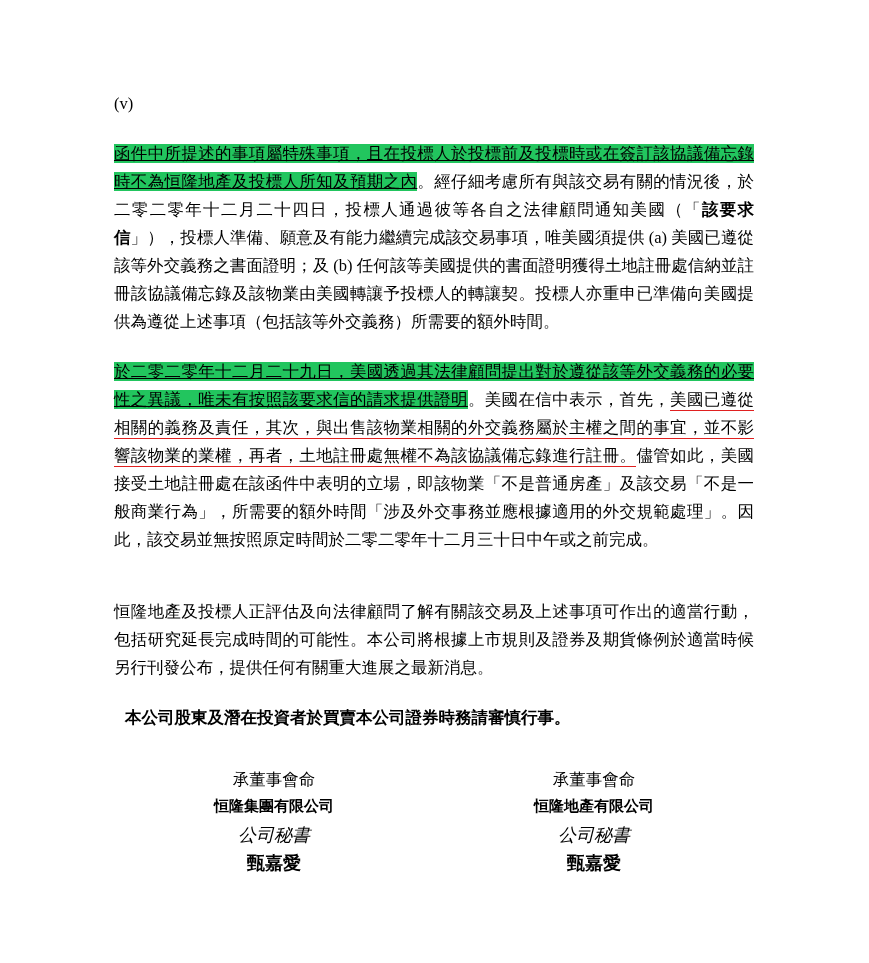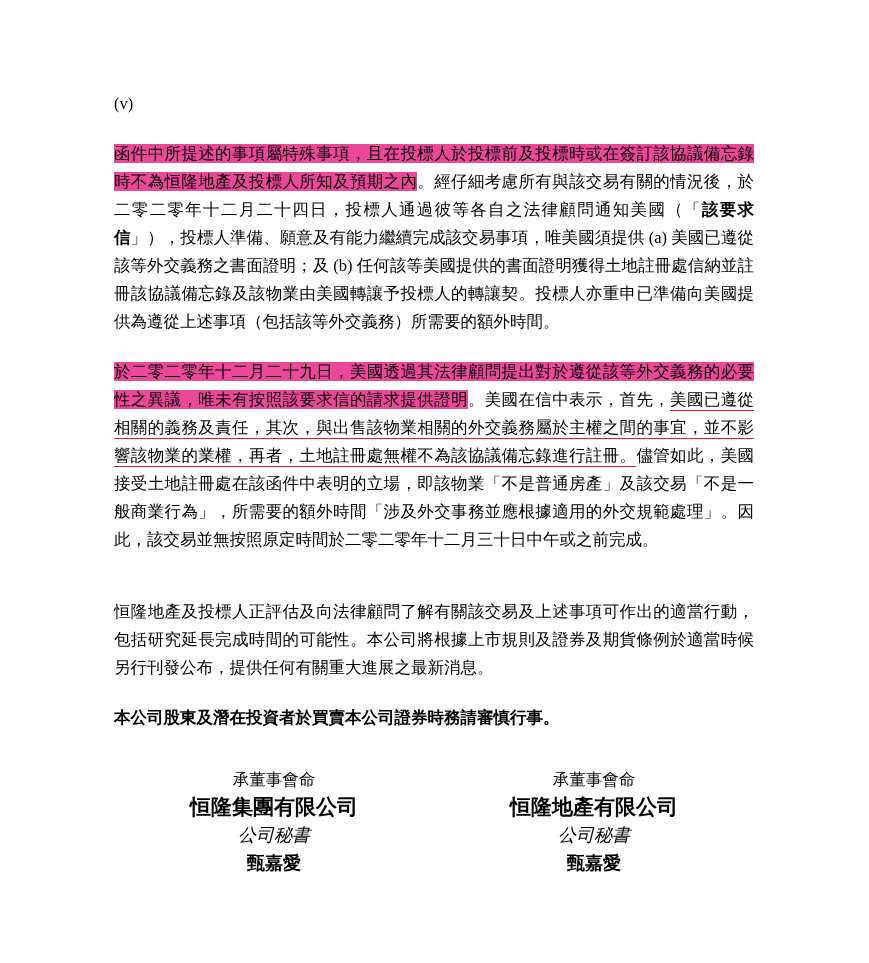--- a/index.html
+++ b/index.html
@@ -48,51 +48,54 @@
   }
   .clause-body {
     flex: 1 1 auto;
     font-size: 16.5px;
     line-height: 28px;
     text-align: justify;
     text-justify: inter-ideograph;
   }
 
   .hl {
-    background: #ec4899;
+    background: #22c55e;
+    text-decoration: underline;
   }
   .ul-red {
     border-bottom: 1.6px solid #e02020;
     padding-bottom: 1px;
   }
   .bold { font-weight: bold; }
 
   .notice-bold {
     font-size: 16.5px;
     line-height: 28px;
     font-weight: bold;
+    margin-left: 11px;
   }
 
   
   .sig-block {
     display: flex;
     margin-top: 34px;
   }
   .sig-col {
     flex: 1 1 50%;
     text-align: center;
   }
   .sig-line {
     font-size: 16.5px;
     line-height: 27px;
   }
   .sig-company {
-    font-size: 21px;
+    font-size: 15px;
     line-height: 29px;
     font-weight: bold;
+    font-family: Liberation Mono, monospace;
   }
   .sig-title {
     font-size: 18px;
     line-height: 27px;
     font-style: italic;
   }
   .sig-name {
     font-size: 18px;
     line-height: 29px;
     font-weight: bold;

